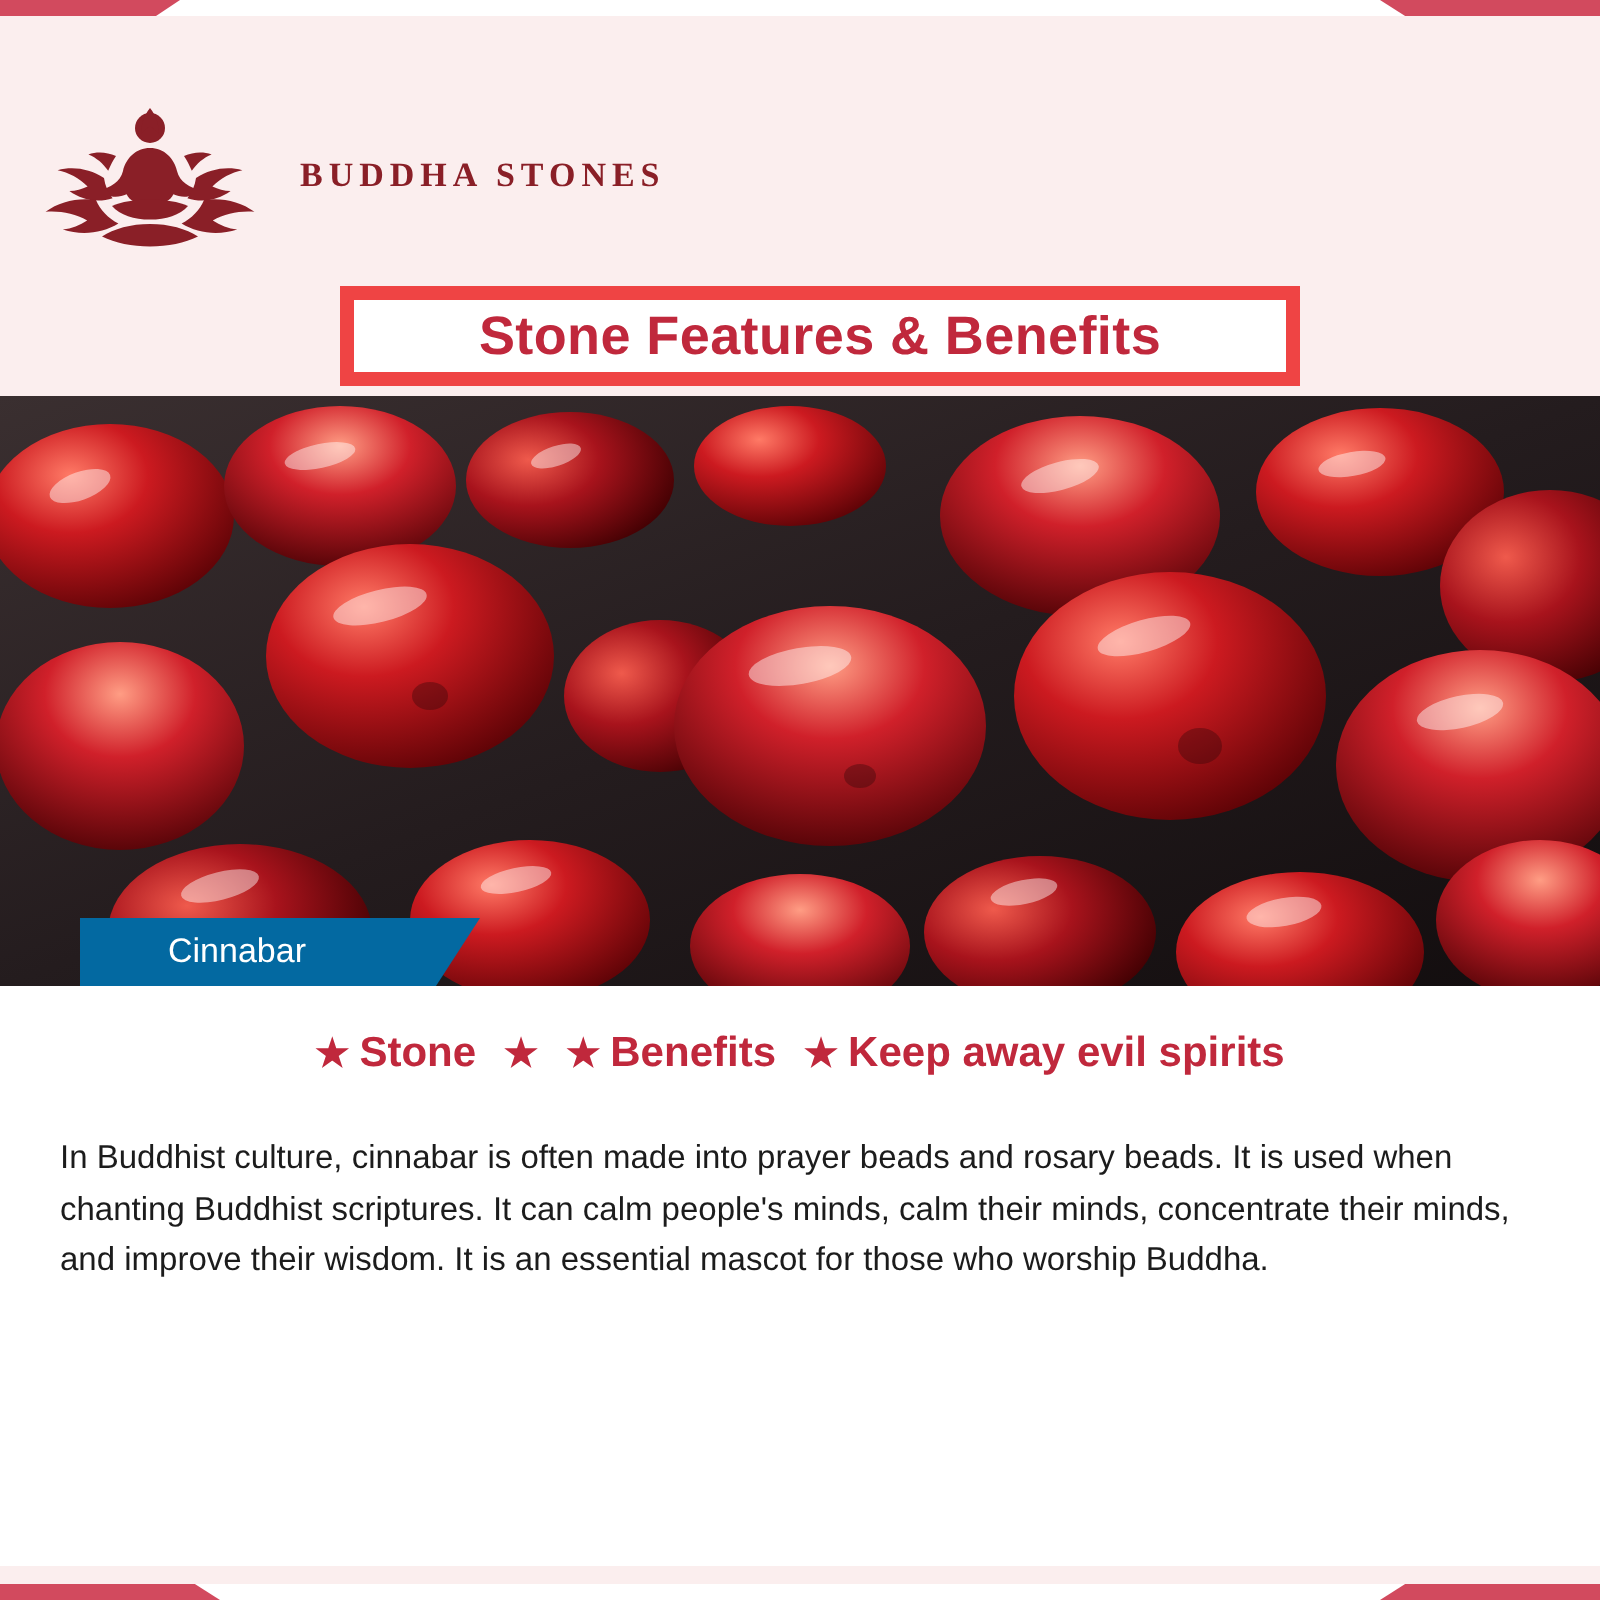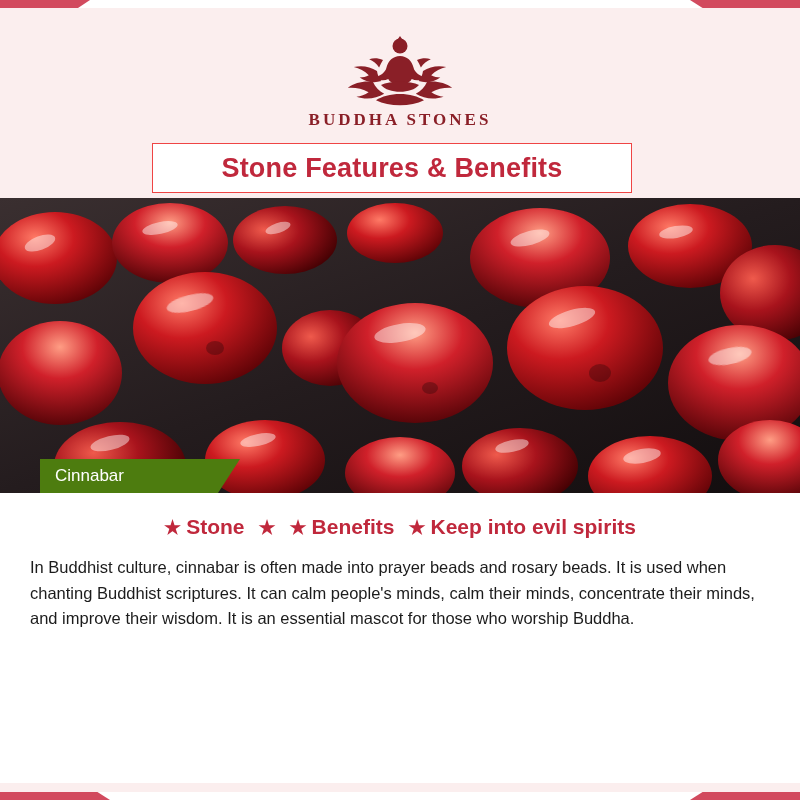--- a/index.html
+++ b/index.html
@@ -54,21 +54,20 @@
     background: #fbeeee;
     z-index: 2;
     overflow: hidden;
   }
   
   .header {
     position: relative;
     height: 135px;
     background: #fbeeee;
     display: flex;
-    flex-direction: column;
     align-items: center;
     justify-content: flex-start;
     padding-top: 22px;
     box-sizing: border-box;
   }
   .logo-mark {
     width: 150px;
     height: 78px;
     display: block;
   }
@@ -81,26 +80,26 @@
     margin-top: 2px;
   }
   
   .title-band {
     position: relative;
     height: 55px;
     background: #fbeeee;
   }
   .title-box {
     position: absolute;
-    left: 152px;
+    left: 170px;
     top: 0;
     width: 480px;
     height: 50px;
     background: #ffffff;
-    border: 1px solid #ef4444;
+    border: 7px solid #ef4444;
     display: flex;
     align-items: center;
     justify-content: center;
     box-sizing: border-box;
   }
   .title-text {
     font-family: "Liberation Sans", sans-serif;
     font-weight: bold;
     font-size: 27px;
     color: #c0283c;
@@ -114,25 +113,25 @@
     overflow: hidden;
     background: #2a2224;
   }
   .photo svg { display:block; }
   .caption {
     position: absolute;
     left: 40px;
     bottom: 0;
     height: 34px;
     min-width: 200px;
-    background: #4d7c0f;
+    background: #0369a1;
     color: #ffffff;
     display: flex;
     align-items: center;
-    padding: 0 60px 0 15px;
+    padding: 0 60px 0 44px;
     font-size: 17px;
     clip-path: polygon(0 0, 100% 0, calc(100% - 22px) 100%, 0 100%);
     box-sizing: border-box;
   }
   
   .body-area {
     position: relative;
     background: #ffffff;
     padding: 22px 30px 0 30px;
     height: 290px;
@@ -152,21 +151,21 @@
     display: inline-flex;
     align-items: center;
     gap: 5px;
   }
   .star {
     font-size: 19px;
     line-height: 1;
     color: #c0283c;
   }
   .desc {
-    margin-top: 16px;
+    margin-top: 28px;
     font-size: 16.5px;
     line-height: 1.55;
     color: #1c1c1c;
     text-align: left;
   }
 </style>
 </head>
 <body>
 
 <div class="page">
@@ -298,20 +297,20 @@
         </span>
         <span class="benefit">
           <span class="star">★</span>
         </span>
         <span class="benefit">
           <span class="star">★</span>
           <span>Benefits</span>
         </span>
         <span class="benefit">
           <span class="star">★</span>
-          <span>Keep into evil spirits</span>
+          <span>Keep away evil spirits</span>
         </span>
       </div>
       <p class="desc">In Buddhist culture, cinnabar is often made into prayer beads and rosary beads. It is used when chanting Buddhist scriptures. It can calm people's minds, calm their minds, concentrate their minds, and improve their wisdom. It is an essential mascot for those who worship Buddha.</p>
     </div>
 
   </div>
 </div>
 
 </body></html>

